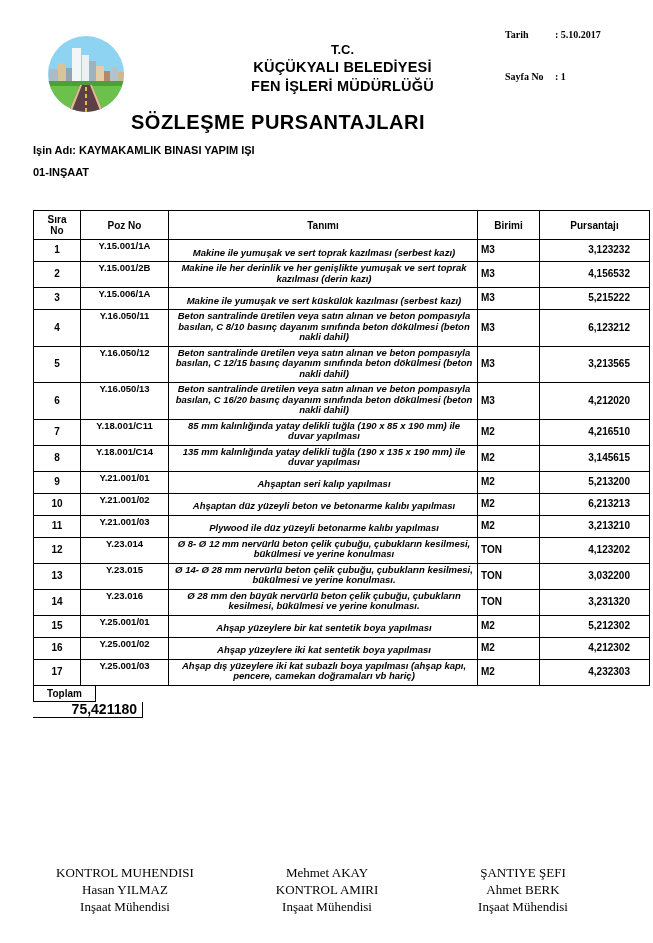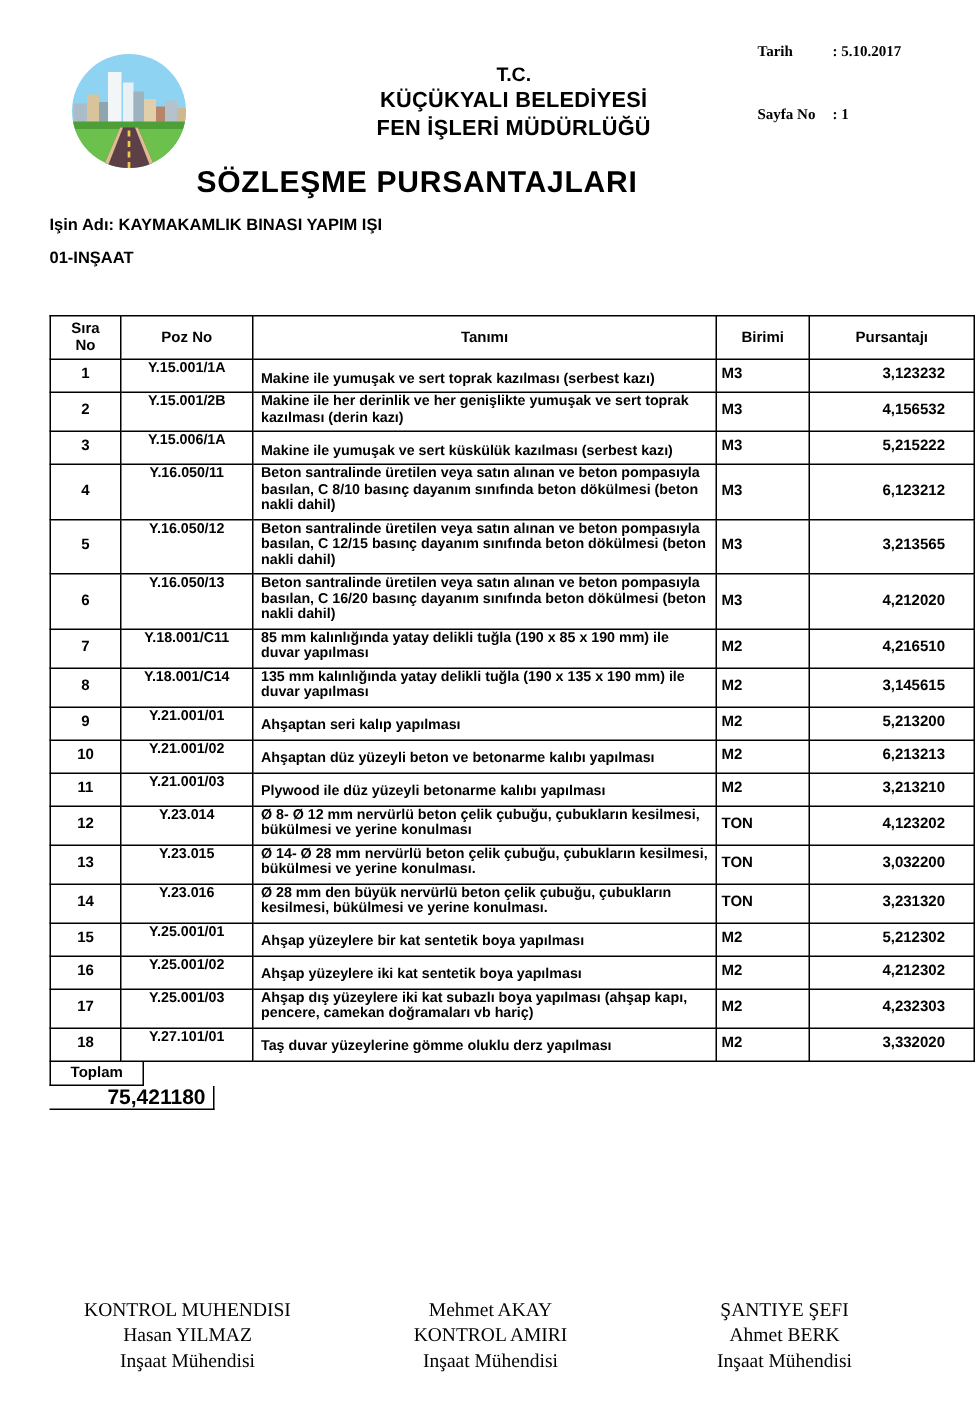--- a/index.html
+++ b/index.html
@@ -24,21 +24,21 @@
   .table-wrap{position:absolute;left:33px;top:178px;width:616px;margin-top:32px;}
   table{border-collapse:collapse;table-layout:fixed;width:616px;}
   th,td{border:1px solid #000;overflow:hidden;}
   th{font-size:10px;font-weight:bold;padding:2px;height:24px;vertical-align:middle;text-align:center;}
   td{font-size:9.5px;font-weight:bold;line-height:10.5px;padding:1px 3px;}
   tbody tr{height:22px;}
   .col-sira{width:47px;} .col-poz{width:88px;} .col-tanim{width:309px;}
   .col-birim{width:62px;} .col-purs{width:110px;}
   .c-sira{text-align:center;vertical-align:middle;font-size:10px;}
   .c-poz{text-align:center;vertical-align:top;}
-  .c-tanim{text-align:left;vertical-align:bottom;padding-bottom:3px;padding-left:5px;}
+  .c-tanim{text-align:center;vertical-align:bottom;padding-bottom:3px;padding-left:5px;font-style:italic;}
   .c-birim{vertical-align:middle;font-size:10px;}
   .c-purs{text-align:right;vertical-align:middle;padding-right:19px;font-size:10px;}
 
   .toplam-row{display:flex;width:616px;justify-content:flex-end;flex-direction:column;}
   .toplam-cell{border:1px solid #000;border-top:none;height:16px;display:flex;align-items:center;box-sizing:border-box;}
   .toplam-label{width:63px;justify-content:center;font-size:10px;font-weight:bold;}
   .toplam-value{width:110px;justify-content:flex-end;padding-right:5px;font-size:14px;font-weight:bold;border-left:none;}
 
   
   .signatures{position:absolute;left:0;top:864px;width:653px;height:60px;
@@ -242,27 +242,20 @@
             <td class="c-birim">M2</td>
             <td class="c-purs">4,212302</td>
           </tr>
           <tr>
             <td class="c-sira">17</td>
             <td class="c-poz">Y.25.001/03</td>
             <td class="c-tanim">Ahşap dış yüzeylere iki kat subazlı boya yapılması (ahşap kapı, pencere, camekan doğramaları vb hariç)</td>
             <td class="c-birim">M2</td>
             <td class="c-purs">4,232303</td>
           </tr>
-          <tr>
-            <td class="c-sira">18</td>
-            <td class="c-poz">Y.27.101/01</td>
-            <td class="c-tanim">Taş duvar yüzeylerine gömme oluklu derz yapılması</td>
-            <td class="c-birim">M2</td>
-            <td class="c-purs">3,332020</td>
-          </tr>
         </tbody>
     </table>
     <div class="toplam-row">
       <div class="toplam-cell toplam-label">Toplam</div>
       <div class="toplam-cell toplam-value">75,421180</div>
     </div>
   </div>
 
   <div class="signatures">
     <div class="sig-block sig-1">

